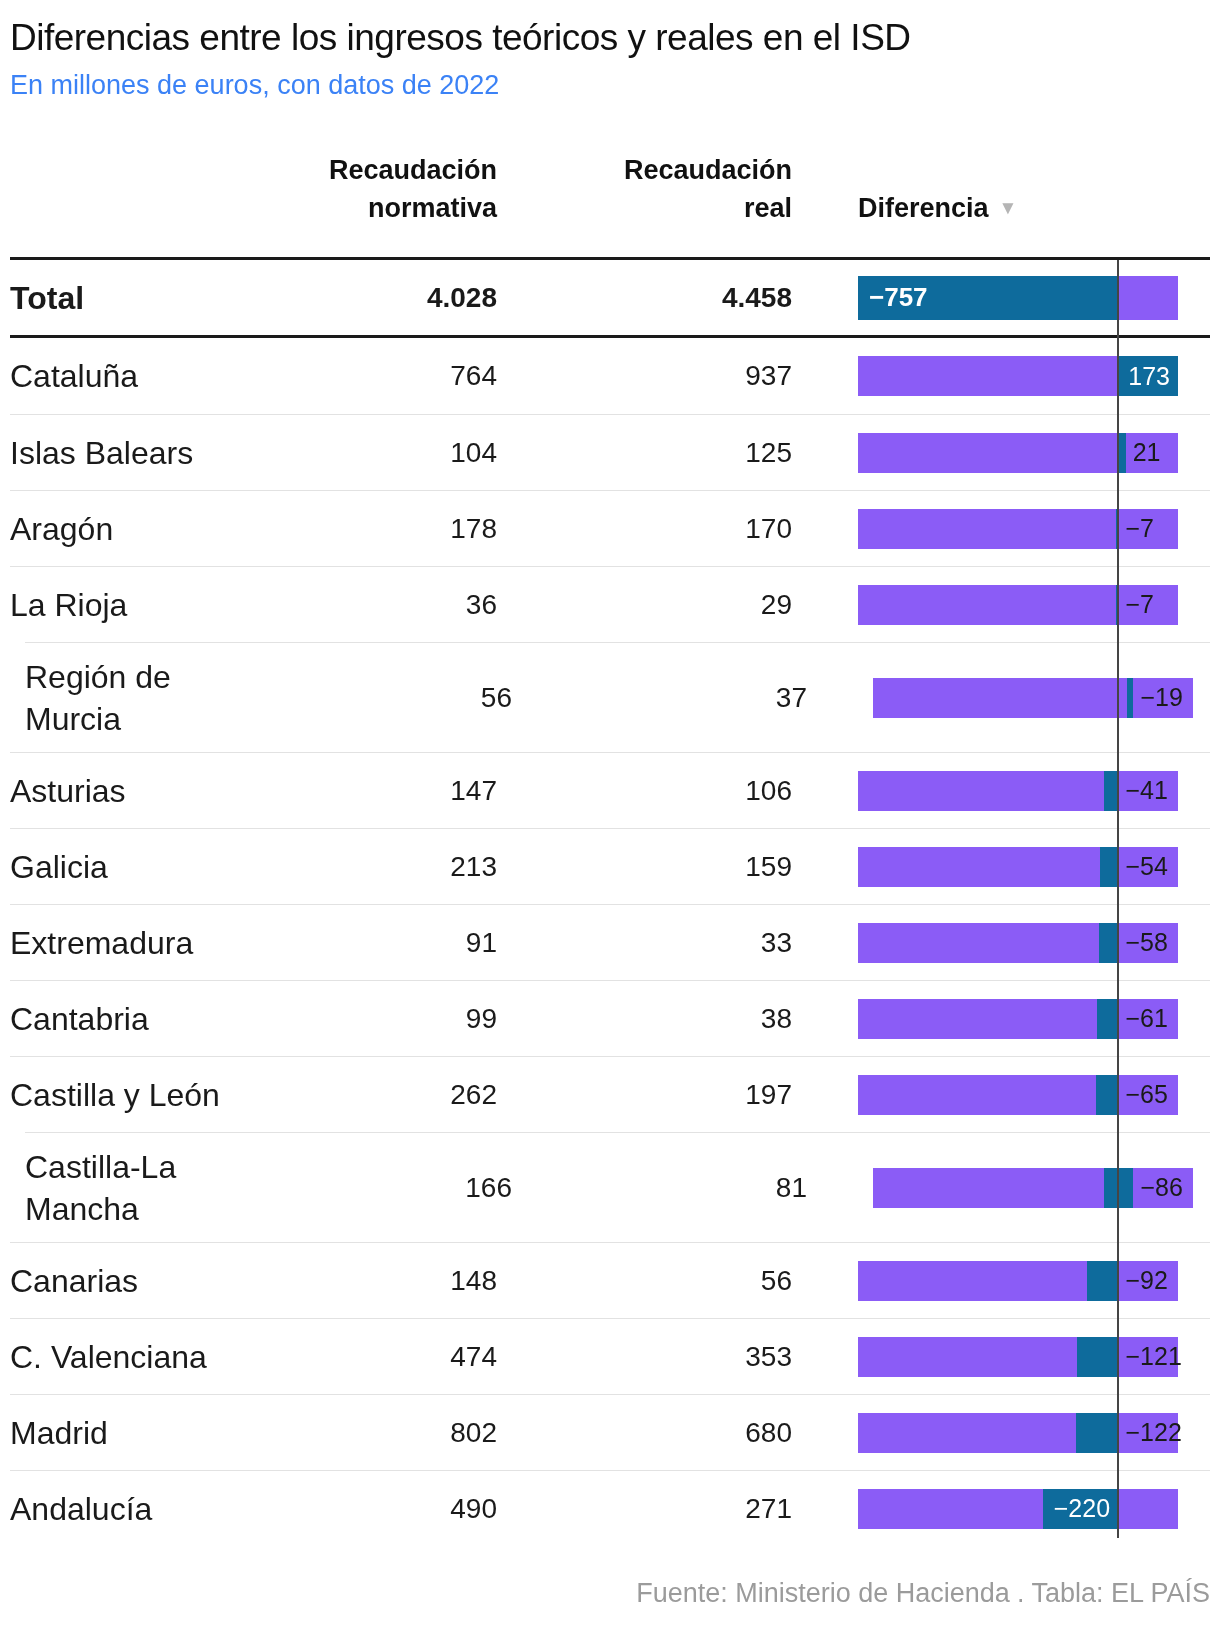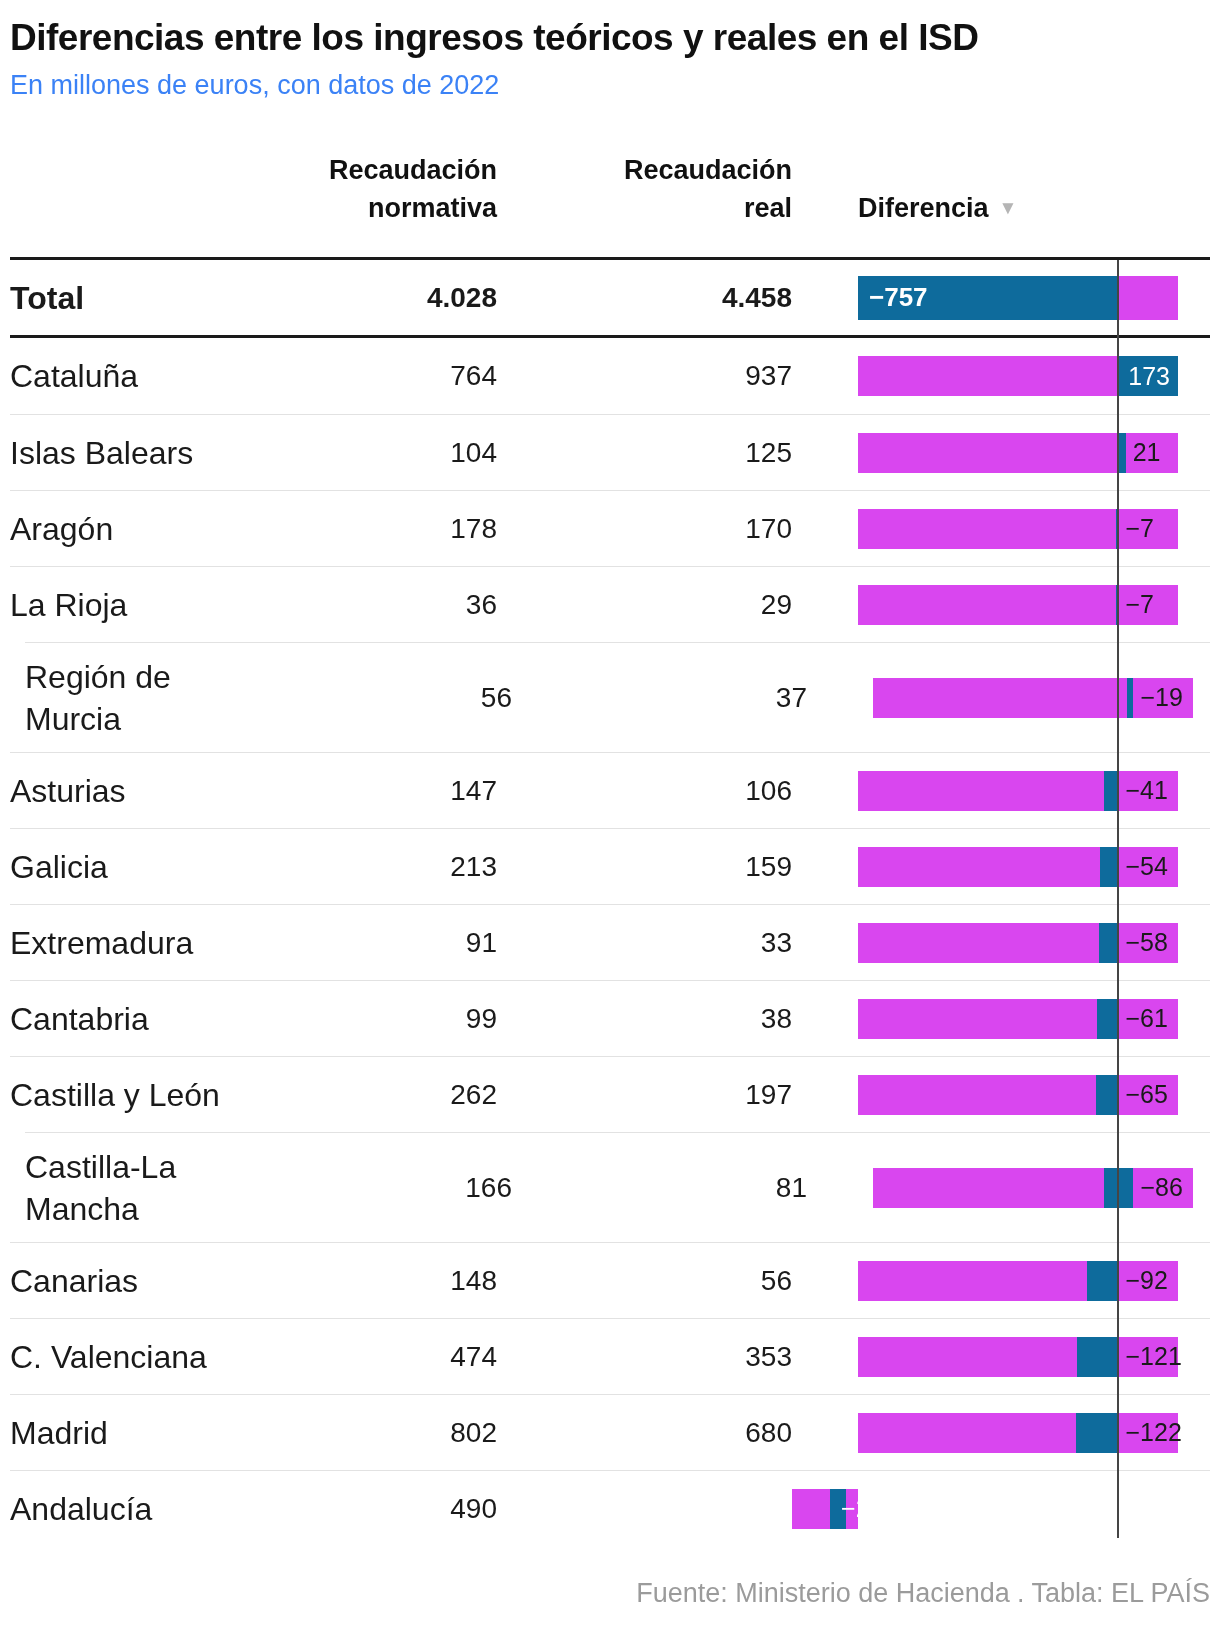--- a/index.html
+++ b/index.html
@@ -5,21 +5,21 @@
   * { margin: 0; padding: 0; box-sizing: border-box; }
   html, body { background: #ffffff; }
   body {
     width: 1220px; height: 1640px; overflow: hidden;
     font-family: "Liberation Sans", "DejaVu Sans", sans-serif;
     color: #1a1a1a;
   }
   .chart-container { padding: 16px 10px 0 10px; width: 1220px; }
 
   .title {
-    font-size: 37px; font-weight: bold; letter-spacing: -0.5px;
+    font-size: 37px; font-weight: normal; letter-spacing: -0.5px;
     color: #111111; line-height: 1.2;
   }
   .subtitle { font-size: 27px; color: #3b82f6; margin-top: 10px; }
 
   
   .grid-row {
     display: grid;
     grid-template-columns: 270px 217px 295px 66px 320px;
     align-items: center;
   }
@@ -43,21 +43,21 @@
   .row { min-height: 76px; }
   .row.tall { min-height: 110px; margin-left: 15px; }
   .total-row { min-height: 78px; font-weight: bold; border-bottom: 3px solid #1a1a1a; }
   .data-row + .data-row { border-top: 1px solid #e2e2e2; }
 
   .cell-label { font-size: 32px; white-space: pre-line; line-height: 1.32; padding-right: 8px; }
   .cell-num { font-size: 28px; text-align: right; font-variant-numeric: tabular-nums; }
 
   .bar-cell { position: relative; height: 100%; display: flex; align-items: center; }
   .track {
-    position: relative; width: 320px; height: 40px; background: #d946ef;
+    position: relative; width: 320px; height: 40px; background: #8b5cf6;
   }
   .total-row .track { height: 44px; }
   .bar { position: absolute; top: 0; height: 100%; background: #0e6b9c; z-index: 1; }
   .bar-label {
     position: absolute; top: 0; height: 100%; display: flex; align-items: center;
     font-size: 25px; z-index: 2; white-space: nowrap;
   }
   .bar-label.inside { color: #ffffff; }
   .bar-label.outside { color: #1a1a1a; }
   .total-row .bar-label { font-size: 26px; font-weight: bold; }
@@ -286,20 +286,21 @@
       <div class="track">
         <div class="bar" style="width: 13.1183%; left: 68.2796%; background: rgb(14, 107, 156);"></div>
         <span class="bar-label outside" style="left: calc(81.3978% + 7px);">−122</span>
       </div>
     </div>
   </div>
 
   <div class="grid-row row data-row">
     <div class="cell-label">Andalucía</div>
     <div class="cell-num">490</div>
+    <div class="cell-num">271</div>
     <div></div>
     <div class="bar-cell">
       <div class="track">
         <div class="bar" style="width: 23.6559%; left: 57.7419%; background: rgb(14, 107, 156);"></div>
         <span class="bar-label inside" style="left: calc(57.7419% + 11px);">−220</span>
       </div>
     </div>
   </div>
 </div>
   </div>

